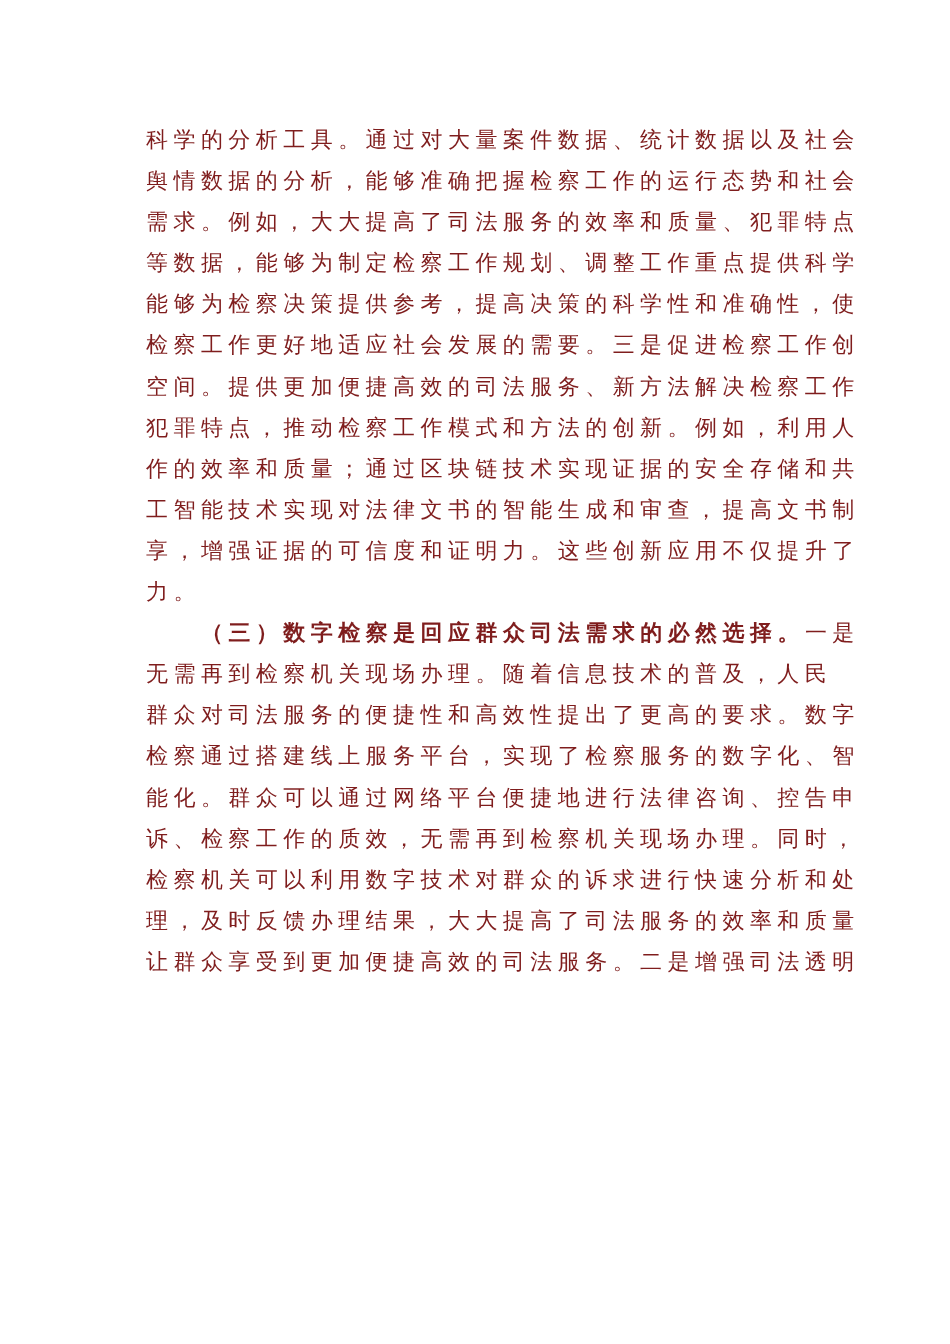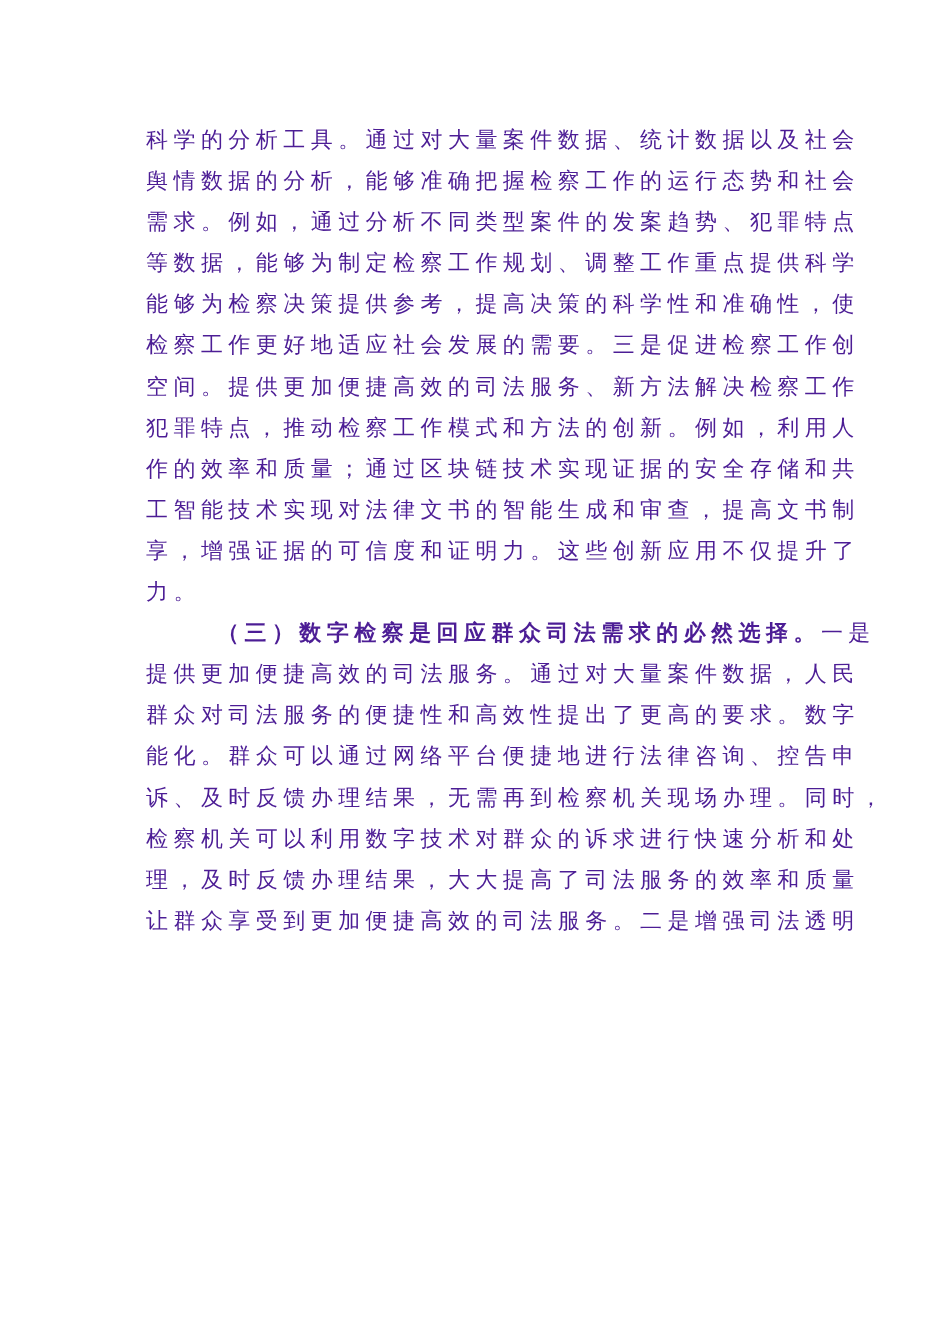--- a/index.html
+++ b/index.html
@@ -18,52 +18,52 @@
       left: 146px;
       top: 119px;
       width: 670px;
     }
     .line {
       height: 41.1px;
       line-height: 41.1px;
       font-family: "DejaVu Serif", "Liberation Serif", serif;
       font-size: 22px;
       letter-spacing: 5.45px;
-      color: #4c1d95;
+      color: #7f1d1d;
       white-space: nowrap;
     }
     .line.indent {
       padding-left: 55px;
     }
     .line .bold {
       font-weight: bold;
-      margin-left: 16px;
     }
   </style>
 </head>
 <body>
 
 <div class="page">
   <div>
     <div class="line">科学的分析工具。通过对大量案件数据、统计数据以及社会</div>
     <div class="line">舆情数据的分析，能够准确把握检察工作的运行态势和社会</div>
-    <div class="line">需求。例如，通过分析不同类型案件的发案趋势、犯罪特点</div>
+    <div class="line">需求。例如，大大提高了司法服务的效率和质量、犯罪特点</div>
     <div class="line">等数据，能够为制定检察工作规划、调整工作重点提供科学</div>
     <div class="line">能够为检察决策提供参考，提高决策的科学性和准确性，使</div>
     <div class="line">检察工作更好地适应社会发展的需要。三是促进检察工作创</div>
     <div class="line">空间。提供更加便捷高效的司法服务、新方法解决检察工作</div>
     <div class="line">犯罪特点，推动检察工作模式和方法的创新。例如，利用人</div>
     <div class="line">作的效率和质量；通过区块链技术实现证据的安全存储和共</div>
     <div class="line">工智能技术实现对法律文书的智能生成和审查，提高文书制</div>
     <div class="line">享，增强证据的可信度和证明力。这些创新应用不仅提升了</div>
     <div class="line">力。</div>
   </div>
   <div>
     <div class="line indent"><span class="bold">（三）数字检察是回应群众司法需求的必然选择。</span><span>一是</span></div>
-    <div class="line">提供更加便捷高效的司法服务。通过对大量案件数据，人民</div>
+    <div class="line">无需再到检察机关现场办理。随着信息技术的普及，人民</div>
     <div class="line">群众对司法服务的便捷性和高效性提出了更高的要求。数字</div>
+    <div class="line">检察通过搭建线上服务平台，实现了检察服务的数字化、智</div>
     <div class="line">能化。群众可以通过网络平台便捷地进行法律咨询、控告申</div>
-    <div class="line">诉、及时反馈办理结果，无需再到检察机关现场办理。同时，</div>
+    <div class="line">诉、检察工作的质效，无需再到检察机关现场办理。同时，</div>
     <div class="line">检察机关可以利用数字技术对群众的诉求进行快速分析和处</div>
     <div class="line">理，及时反馈办理结果，大大提高了司法服务的效率和质量</div>
     <div class="line">让群众享受到更加便捷高效的司法服务。二是增强司法透明</div>
   </div>
 </div>
 
 </body></html>

